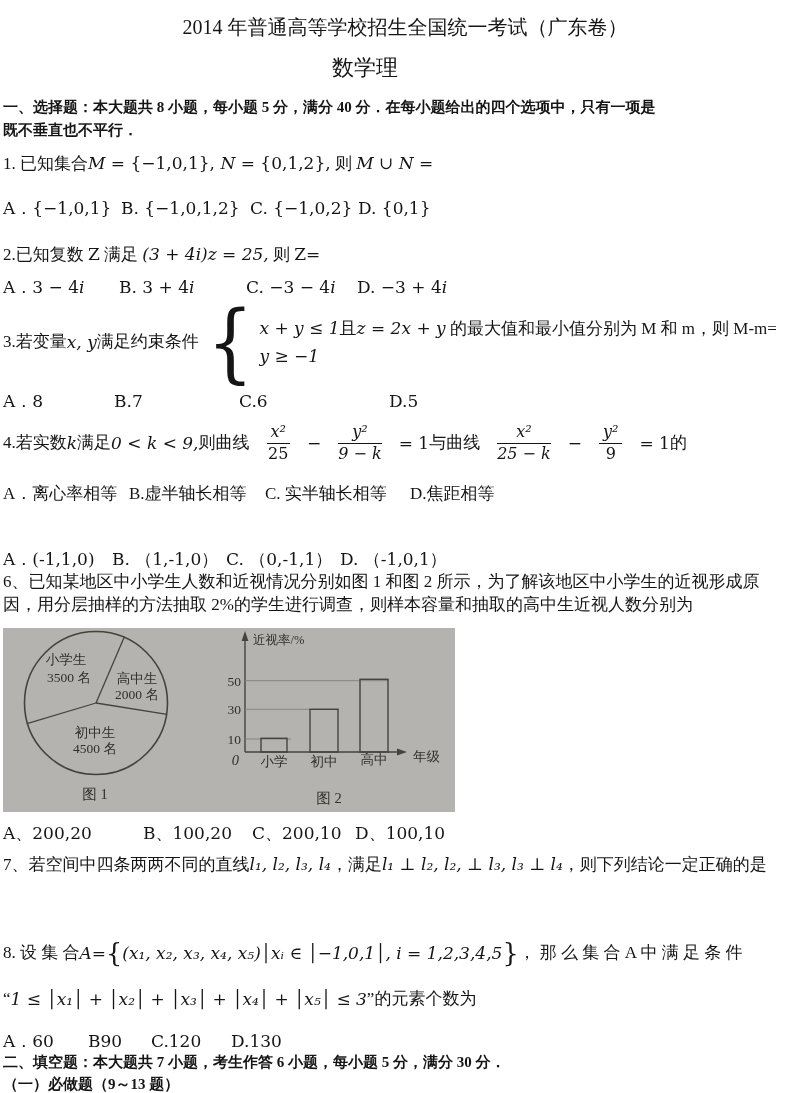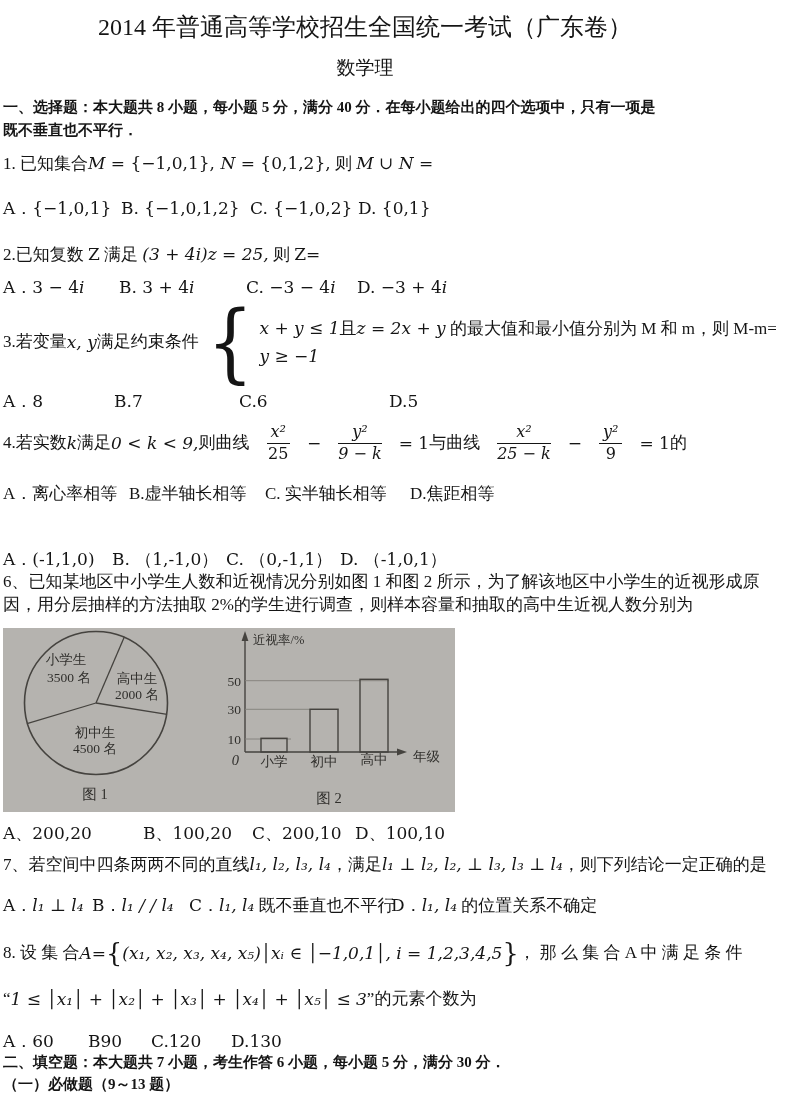--- a/index.html
+++ b/index.html
@@ -5,22 +5,22 @@
   html,body{margin:0;padding:0;}
   body{
     width:800px;height:1093px;overflow:hidden;background:#ffffff;
     font-family:"Liberation Serif","DejaVu Serif",serif;color:#151515;
     position:relative;
   }
   .page{position:absolute;left:0;top:0;width:800px;height:1093px;}
   .ln{position:absolute;left:3px;white-space:nowrap;font-size:17px;line-height:24px;}
   .ctr{left:0;width:730px;text-align:center;}
   .b{font-weight:bold;}
-  .title{font-size:24px;line-height:30px;}
-  .subtitle{font-size:19px;line-height:30px;}
+  .title{font-size:20px;line-height:30px;padding-left:40px;}
+  .subtitle{font-size:22px;line-height:30px;}
   .sect{font-size:15px;}
   .cn{font-family:"Liberation Serif","DejaVu Serif",serif;}
   .fm{font-family:"DejaVu Serif","DejaVu Sans",serif;}
   .fi{font-family:"DejaVu Serif","DejaVu Sans",serif;font-style:italic;}
   .optrow{width:760px;height:26px;}
   .opt{position:absolute;top:0;white-space:nowrap;}
   .flexline{display:flex;align-items:center;}
   .frac{display:inline-block;text-align:center;vertical-align:middle;margin:0 17px;font-size:16px;line-height:1.15;}
   .frac .fn{display:block;border-bottom:1.2px solid #151515;padding:0 4px 1px;}
   .frac .fd{display:block;padding-top:1px;}
@@ -170,26 +170,20 @@
   <div class="ln optrow" style="top:821px">
     <span class="opt fm" style="left:0">A、200,20</span>
     <span class="opt fm" style="left:140px">B、100,20</span>
     <span class="opt fm" style="left:249px">C、200,10</span>
     <span class="opt fm" style="left:352px">D、100,10</span>
   </div>
 
   <div class="ln" style="top:852px">
     <span class="cn">7、若空间中四条两两不同的直线</span><span class="fi">l₁, l₂, l₃, l₄</span><span class="cn">，满足</span><span class="fi">l₁ ⊥ l₂, l₂, ⊥ l₃, l₃ ⊥ l₄</span><span class="cn">，则下列结论一定正确的是</span>
   </div>
-  <div class="ln optrow" style="top:893px">
-    <span class="opt" style="left:0"><span class="fm">A．</span><span class="fi">l₁ ⊥ l₄</span></span>
-    <span class="opt" style="left:89px"><span class="fm">B．</span><span class="fi">l₁ / / l₄</span></span>
-    <span class="opt" style="left:186px"><span class="fm">C．</span><span class="fi">l₁, l₄</span><span class="cn"> 既不垂直也不平行</span></span>
-    <span class="opt" style="left:388px"><span class="fm">D．</span><span class="fi">l₁, l₄</span><span class="cn"> 的位置关系不确定</span></span>
-  </div>
 
   <div class="ln flexline" style="top:936px;height:34px;">
     <span class="cn">8. 设 集 合  </span>
       <span class="fi">A=</span>
       <span class="bb">{</span>
       <span class="fi">(x₁, x₂, x₃, x₄, x₅)│xᵢ ∈ │−1,0,1│, i = 1,2,3,4,5</span>
       <span class="bb">}</span>
       <span class="cn"> ， 那 么 集 合  A  中 满 足 条 件</span>
   </div>
   <div class="ln flexline" style="top:982px;height:34px;">

